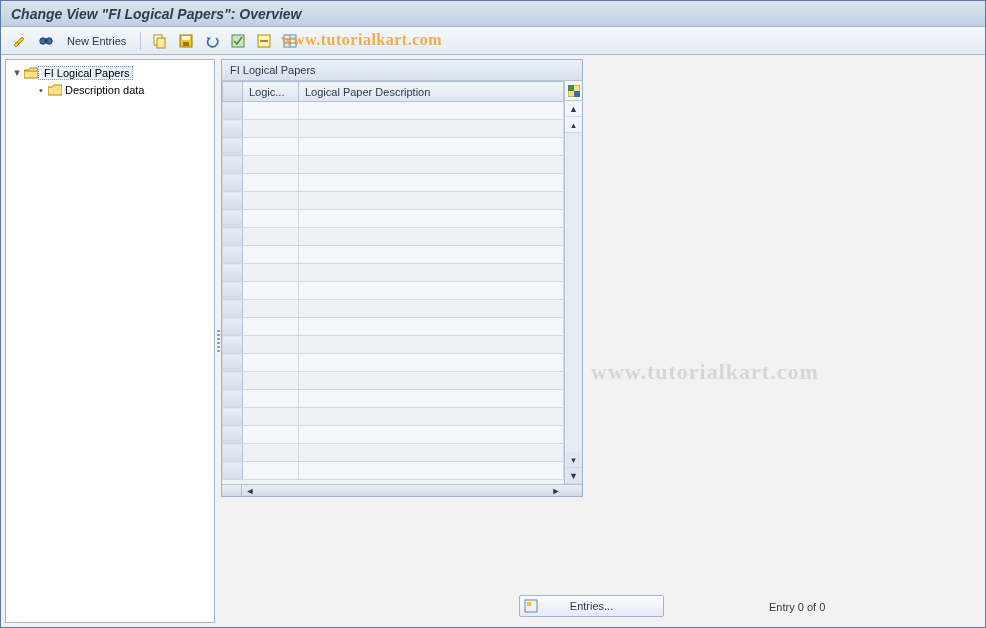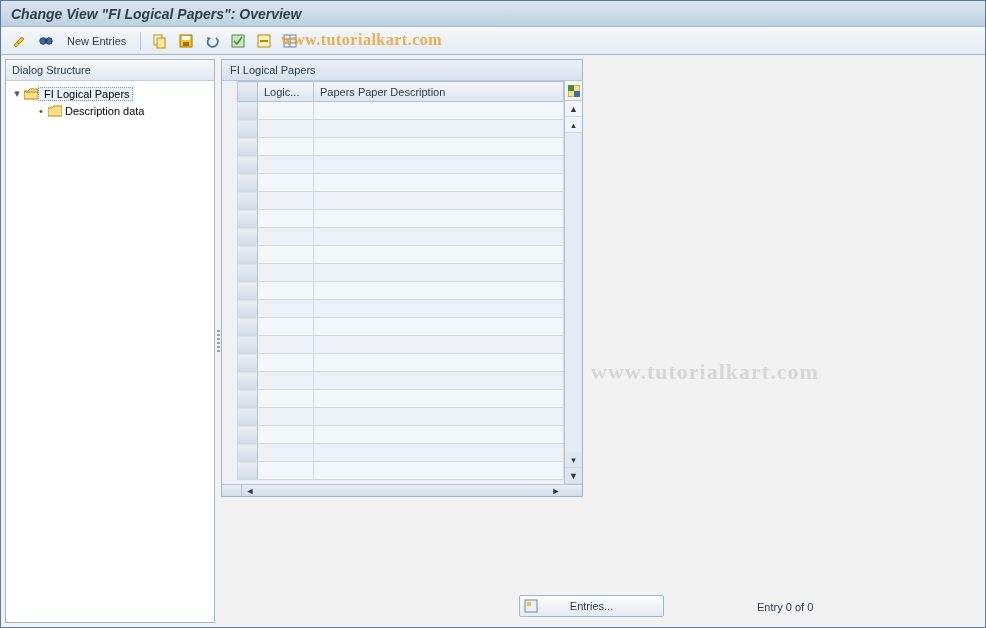--- a/index.html
+++ b/index.html
@@ -97,21 +97,21 @@
     width: 362px; height: 438px;
     border: 1px solid #9fb6cd;
     background: #eef2f7;
     display: flex; flex-direction: column;
   }
   .table-title {
     background: linear-gradient(#eaf0f7, #d7e2ee);
     border-bottom: 1px solid #b5c4d6;
     padding: 4px 8px; color: #2a3a4a;
   }
-  .grid-wrap { flex:1; display:flex; overflow:hidden;margin-left:15px; }
+  .grid-wrap { flex:1; display:flex; overflow:hidden; }
   .grid-main { flex:1; overflow:hidden; }
   .grid {
     border-collapse: collapse; width: 100%;
   }
   .grid th {
     background: linear-gradient(#f3f6fa, #dde6f0);
     border: 1px solid #b5c4d6;
     font-weight: normal; text-align: left;
     padding: 3px 6px; color: #2a3a4a;
     height: 20px;
@@ -160,21 +160,21 @@
   .position-btn {
     position: absolute; left: 298px; bottom: 0;
     width: 145px; height: 22px;
     background: linear-gradient(#fdfdfd, #e4ebf3);
     border: 1px solid #9fb6cd; border-radius: 2px;
     display: flex; align-items: center; justify-content: center; gap: 8px;
     color: #2a3a4a;
   }
   .position-btn .pic { position:absolute; left:4px; }
   .entry-text {
-    position: absolute; left: 536px; bottom: 4px;
+    position: absolute; left: 548px; bottom: 4px;
     color: #2a3a4a;
   }
 
   svg { display:block; }
 </style>
 </head>
 <body>
 
 <div class="titlebar">
   <span>Change View "FI Logical Papers": Overview</span>
@@ -234,21 +234,20 @@
       <line x1="2" y1="10" x2="14" y2="10" stroke="#6a85a5"></line>
       <line x1="8" y1="2" x2="8" y2="14" stroke="#6a85a5"></line>
     </svg>
   </div>
   <span class="watermark">www.tutorialkart.com</span>
 </div>
 
 <div class="workarea">
 
   <div class="tree-panel">
-    <div class="tree-header">Dialog Structure</div>
     <div class="tree-body">
       <div class="tree-row selected">
         <span class="tw">▾</span>
         <span class="folder-icon">
           <svg width="14" height="12">
               <path d="M0 3 L4 3 L6 1 L13 1 L14 3 L14 11 L0 11 Z" fill="#ffe08a" stroke="#b58a00"></path>
               <path d="M0 4 L14 4" stroke="#b58a00"></path>
             </svg>
         </span>
         <span class="lbl-w"><span class="lbl">FI Logical Papers</span></span>
@@ -275,21 +274,21 @@
 
     <div class="table-frame">
       <div class="table-title">FI Logical Papers</div>
       <div class="grid-wrap">
         <div class="grid-main">
           <table class="grid">
             <thead>
               <tr>
                 <th class="rowsel"></th>
                 <th style="width:56px">Logic...</th>
-                <th>Papers Paper Description</th>
+                <th>Logical Paper Description</th>
               </tr>
             </thead>
             <tbody id="grid-body">
                 <tr>
                   <td class="rowsel"></td>
                   <td class="cell"><input style=""></td>
                   <td class="cell"><input style=""></td>
                 </tr>
                 <tr>
                   <td class="rowsel"></td>

